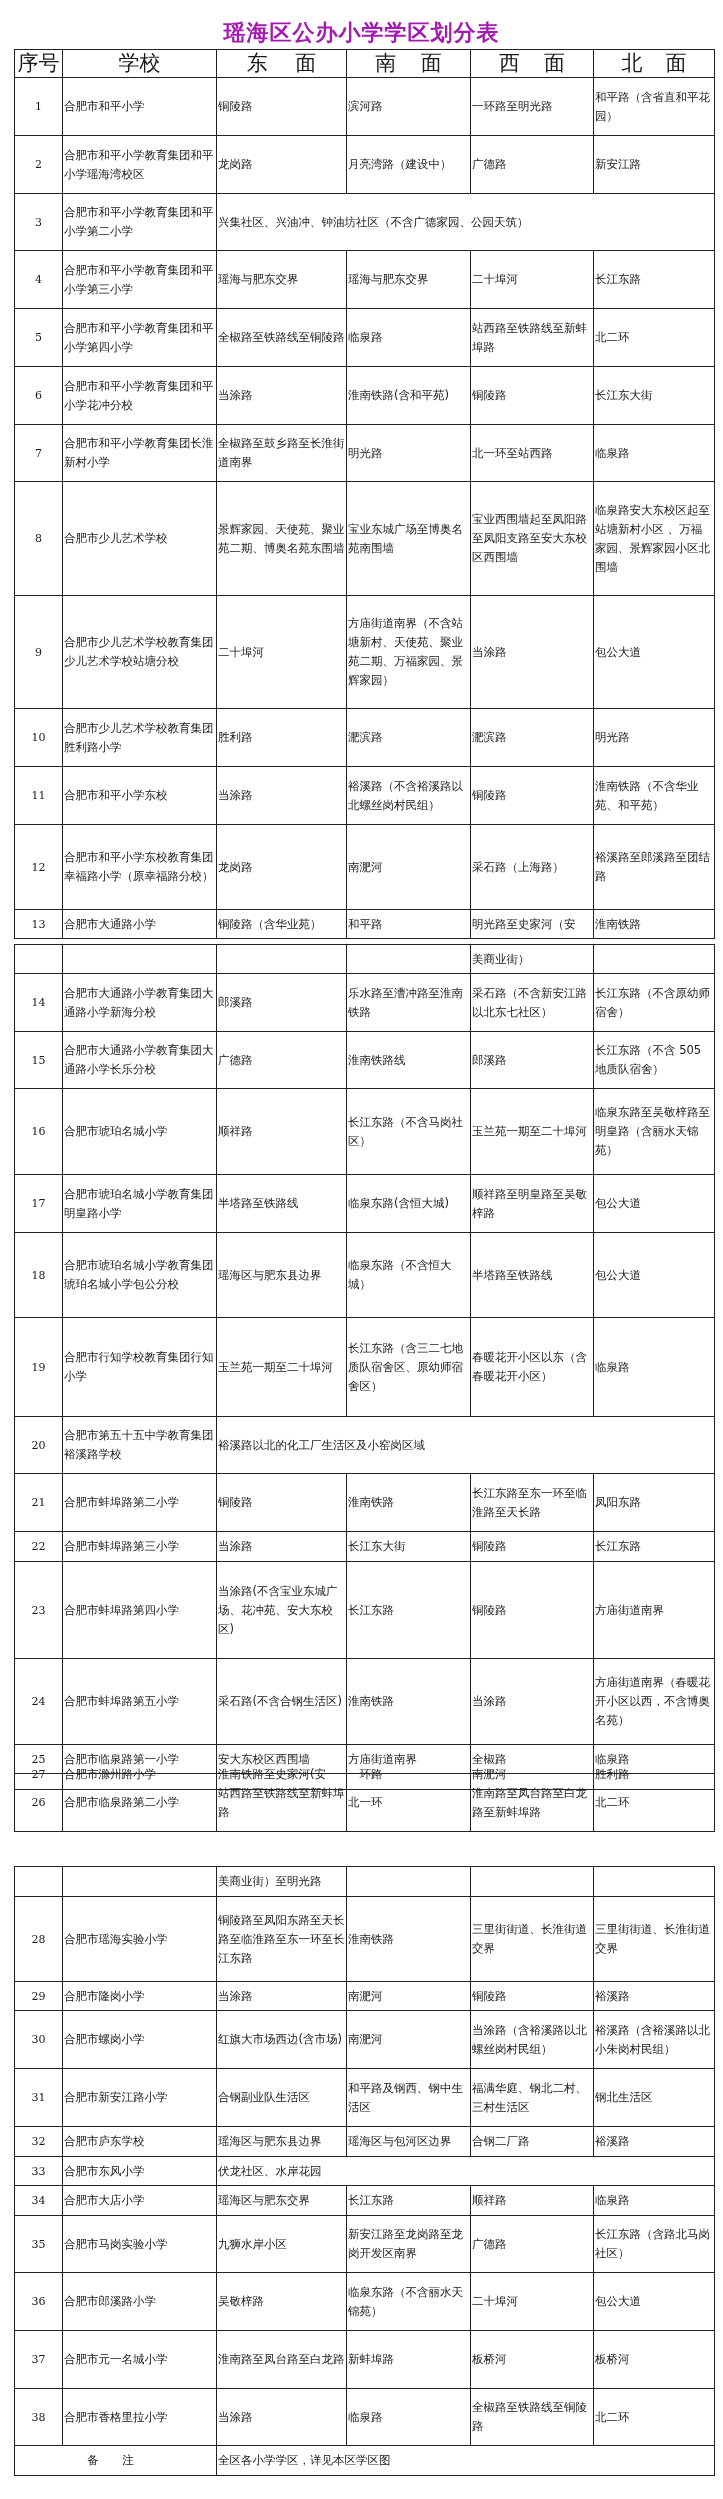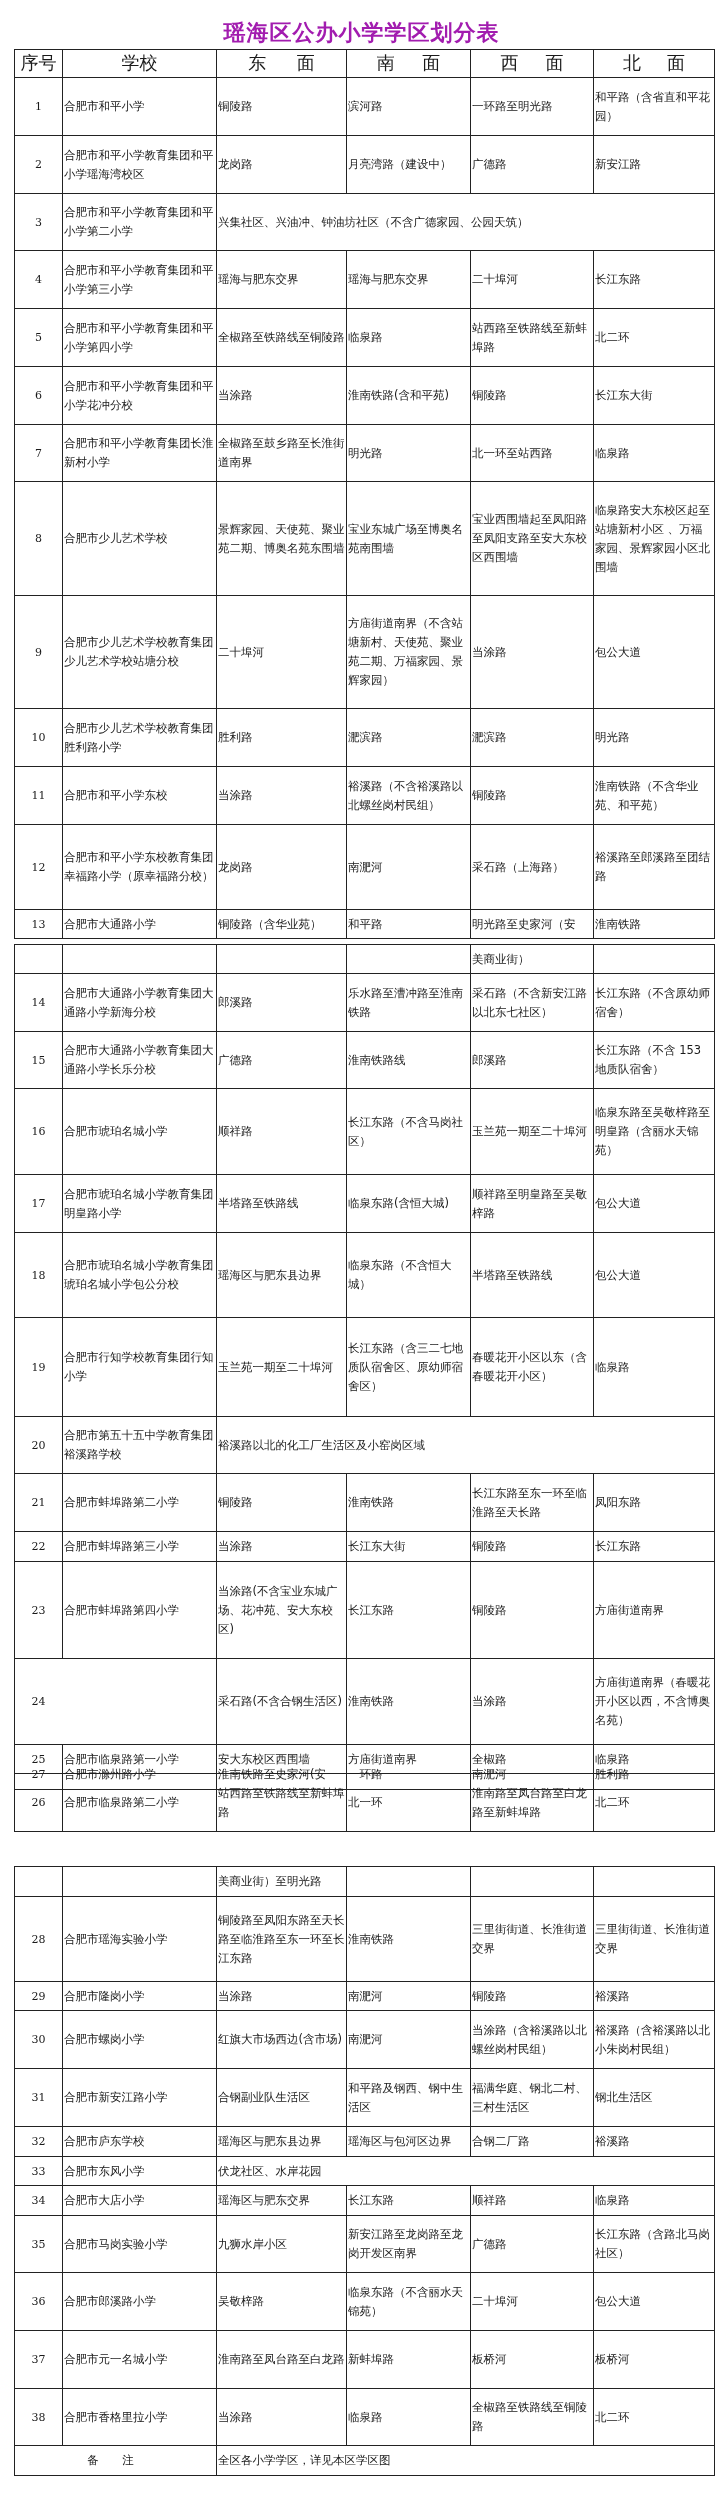--- a/index.html
+++ b/index.html
@@ -9,21 +9,21 @@
            font-family:"DejaVu Serif","Liberation Serif",serif; font-weight:bold;
            font-size:22px; letter-spacing:1px; color:#a21caf; line-height:28px; }
   .tbl { position:absolute; left:14px; }
   .row { position:absolute; left:0; width:701px; box-sizing:border-box; }
   .cell { position:absolute; top:0; bottom:0; box-sizing:border-box;
           border-left:1.5px solid #222; display:flex; align-items:center;
           font-size:11.5px; line-height:19px; padding:0 1px; overflow:hidden;
           word-break:break-all; }
   .cell.last { border-right:1.5px solid #222; }
   .cell.c-no { justify-content:center; font-family:"DejaVu Serif","Liberation Serif",serif; font-size:11px; }
-  .cell.hdr { justify-content:center; font-size:18px; letter-spacing:0;font-family:Liberation Serif, serif; }
+  .cell.hdr { justify-content:center; font-size:21px; letter-spacing:0; }
   .cell.hdr.spread { justify-content:space-around; padding:0 16px; }
   .c0 { left:0; width:48px; }
   .c1 { left:48px; width:154px; }
   .c2 { left:202px; width:130px; }
   .c3 { left:332px; width:124px; }
   .c4 { left:456px; width:123px; }
   .c5 { left:579px; width:122px; }
   .span4 { left:202px; width:499px; }
   .remark-label { left:0; width:202px; justify-content:center; letter-spacing:10px; }
   .txt { display:block; }
@@ -359,21 +359,21 @@
       <div class="cell c2">
         <span class="txt">广德路</span>
       </div>
       <div class="cell c3">
         <span class="txt">淮南铁路线</span>
       </div>
       <div class="cell c4">
         <span class="txt">郎溪路</span>
       </div>
       <div class="cell c5 last">
-        <span class="txt">长江东路（不含 153 地质队宿舍）</span>
+        <span class="txt">长江东路（不含 505 地质队宿舍）</span>
       </div>
     </div>
     <div class="row" style="top: 1089px; height: 86px; border-bottom: 1.5px solid rgb(34, 34, 34);">
       <div class="cell c0 c-no">
         <span class="txt">16</span>
       </div>
       <div class="cell c1">
         <span class="txt">合肥市琥珀名城小学</span>
       </div>
       <div class="cell c2">
@@ -516,20 +516,23 @@
       <div class="cell c4">
         <span class="txt">铜陵路</span>
       </div>
       <div class="cell c5 last">
         <span class="txt">方庙街道南界</span>
       </div>
     </div>
     <div class="row" style="top: 1659px; height: 86px; border-bottom: 1.5px solid rgb(34, 34, 34);">
       <div class="cell c0 c-no">
         <span class="txt">24</span>
+      </div>
+      <div class="cell c1">
+        <span class="txt">合肥市蚌埠路第五小学</span>
       </div>
       <div class="cell c2">
         <span class="txt">采石路(不含合钢生活区)</span>
       </div>
       <div class="cell c3">
         <span class="txt">淮南铁路</span>
       </div>
       <div class="cell c4">
         <span class="txt">当涂路</span>
       </div>

